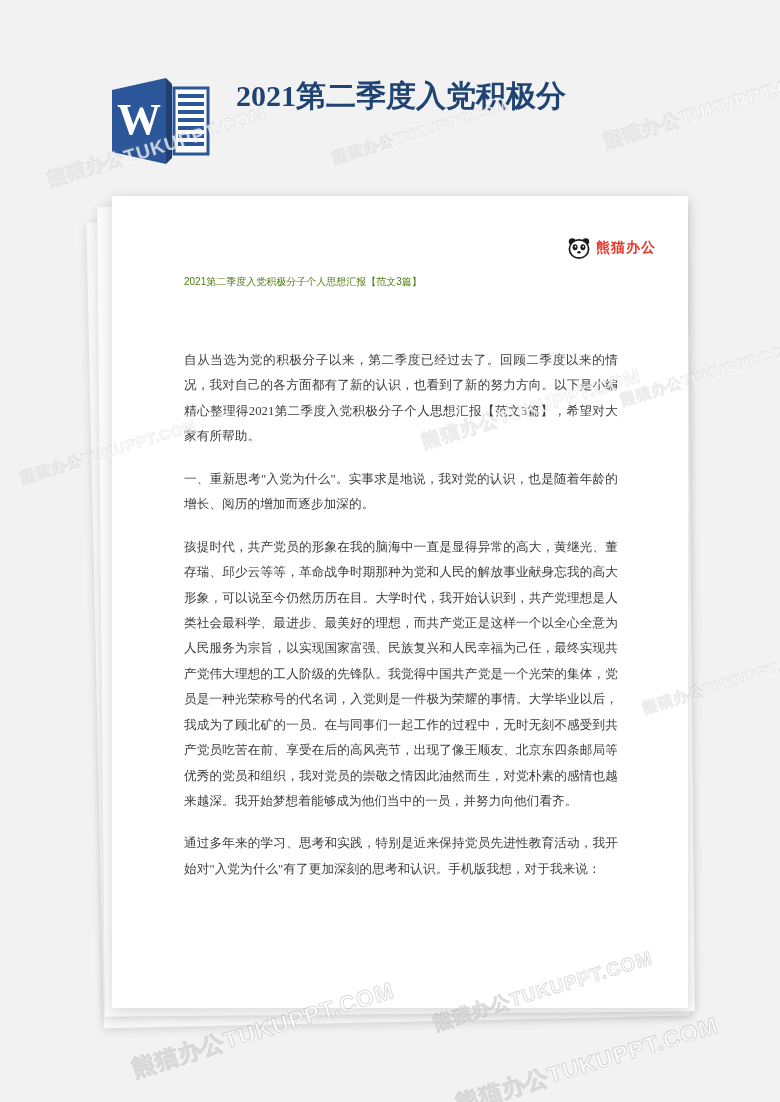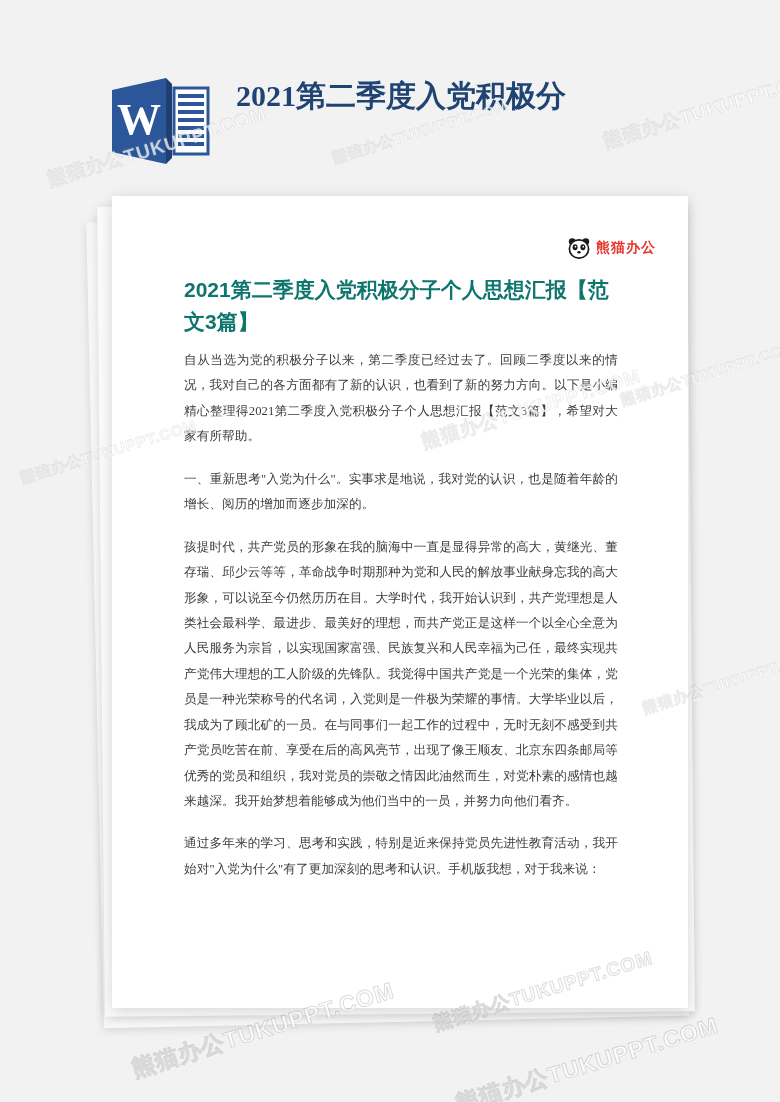--- a/index.html
+++ b/index.html
@@ -112,24 +112,24 @@
     font-size: 14px;
     color: #e8342a;
     letter-spacing: 1px;
   }
 
   #doc-title {
     position: absolute;
     left: 72px; top: 78px;
     width: 432px;
     font-family: "Liberation Sans", "DejaVu Sans", sans-serif;
-    font-weight: 700;
-    font-size: 21px;
+    font-weight: 400;
+    font-size: 10px;
     line-height: 1.52;
-    color: #0f766e;
+    color: #4d7c0f;
   }
 
   #doc-body {
     position: absolute;
     left: 72px; top: 152px;
     width: 434px;
   }
   .para {
     font-family: "Liberation Serif", "DejaVu Serif", serif;
     font-size: 12.6px;

